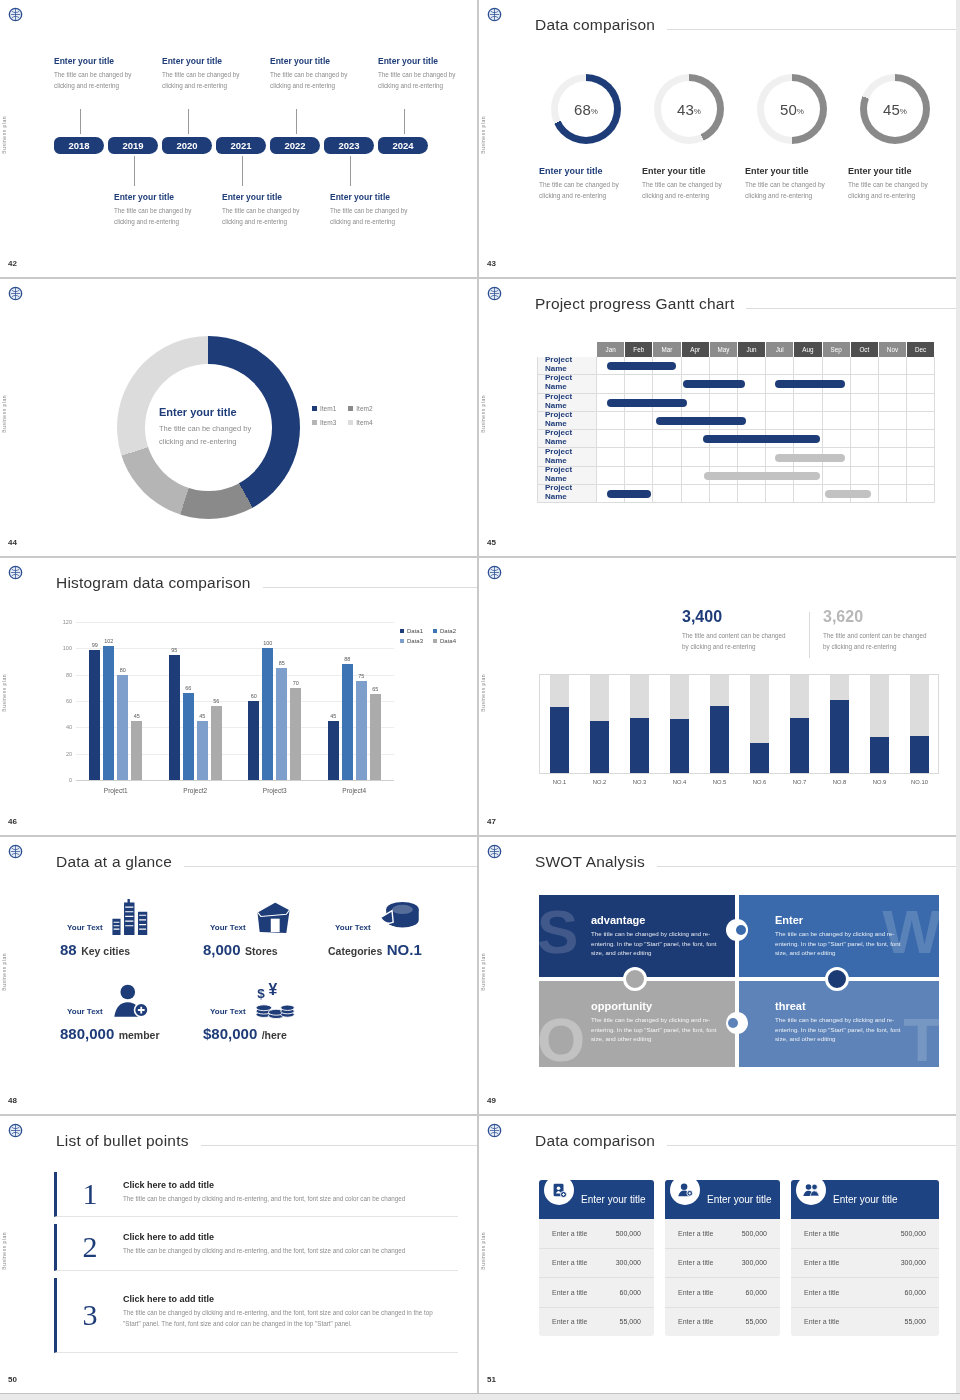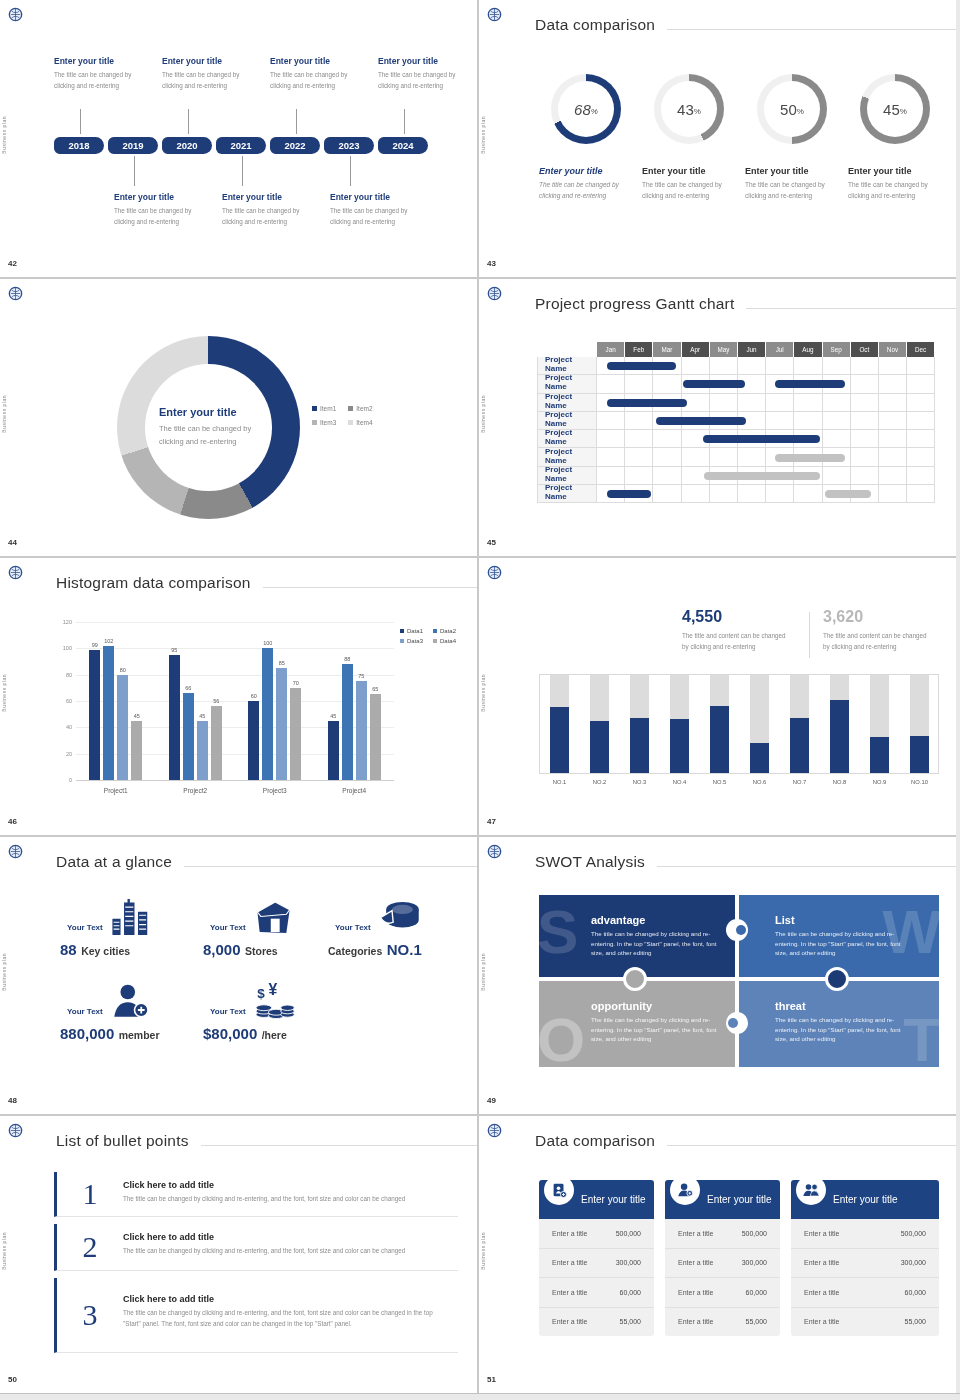--- a/index.html
+++ b/index.html
@@ -174,21 +174,21 @@
     <svg class="logo" viewBox="0 0 16 16">
         <circle cx="8" cy="8" r="6.6" fill="#e8eef7" stroke="#2c4f92" stroke-width="1.4"></circle>
         <path d="M3 8h10M8 1.5v13M4 4.5c2.5 2 5.5 2 8 0M4 11.5c2.5-2 5.5-2 8 0" stroke="#2c4f92" stroke-width=".8" fill="none"></path>
       </svg>
     <span class="side-text">Business plan</span>
     <div class="tbar">
         <h2>Data comparison</h2>
         <div class="rule"></div>
       </div>
     <div class="content">
-        <div class="ring-col" style="left: 60px; top: 74px; font-style: italic;">
+        <div class="ring-col" style="left: 60px; top: 74px;">
           <div class="ring" style="background: conic-gradient(rgb(30, 60, 120) 0deg, rgb(30, 60, 120) 68%, rgb(240, 240, 240) 0deg);">
             <div class="hole">
               <div class="pct">68</div>
               <div class="pcts">%</div>
             </div>
           </div>
           <div class="rc-title" style="color: rgb(30, 60, 120);">Enter your title</div>
           <div class="rc-d">The title can be changed by</div>
           <div class="rc-d">clicking and re-entering</div>
         </div>
@@ -539,21 +539,21 @@
   </section>
 
   <section class="slide" id="s47">
     <svg class="logo" viewBox="0 0 16 16">
         <circle cx="8" cy="8" r="6.6" fill="#e8eef7" stroke="#2c4f92" stroke-width="1.4"></circle>
         <path d="M3 8h10M8 1.5v13M4 4.5c2.5 2 5.5 2 8 0M4 11.5c2.5-2 5.5-2 8 0" stroke="#2c4f92" stroke-width=".8" fill="none"></path>
       </svg>
     <span class="side-text">Business plan</span>
     <div class="content">
       <div class="stat" style="left:203px;top:50px">
-        <div class="sv" style="color:#1e3c78">4,550</div>
+        <div class="sv" style="color:#1e3c78">3,400</div>
         <div class="sd">The title and content can be changed</div>
         <div class="sd">by clicking and re-entering</div>
       </div>
       <div class="stat-div"></div>
       <div class="stat" style="left:344px;top:50px">
         <div class="sv" style="color:#b8b8b8">3,620</div>
         <div class="sd">The title and content can be changed</div>
         <div class="sd">by clicking and re-entering</div>
       </div>
       <div class="rankbox">
@@ -704,21 +704,21 @@
         <div class="quad q0" style="background: rgb(28, 58, 116);">
           <span class="q-letter">S</span>
           <div class="q-text">
               <div class="q-title">advantage</div>
               <div class="q-body">The title can be changed by clicking and re-entering. In the top "Start" panel, the font, font size, and other editing</div>
             </div>
         </div>
         <div class="quad q1" style="background: rgb(58, 106, 171);">
           <span class="q-letter">W</span>
           <div class="q-text">
-              <div class="q-title">List</div>
+              <div class="q-title">Enter</div>
               <div class="q-body">The title can be changed by clicking and re-entering. In the top "Start" panel, the font, font size, and other editing</div>
             </div>
         </div>
         <div class="quad q2" style="background: rgb(168, 168, 168);">
           <span class="q-letter">O</span>
           <div class="q-text">
               <div class="q-title">opportunity</div>
               <div class="q-body">The title can be changed by clicking and re-entering. In the top "Start" panel, the font, font size, and other editing</div>
             </div>
         </div>

